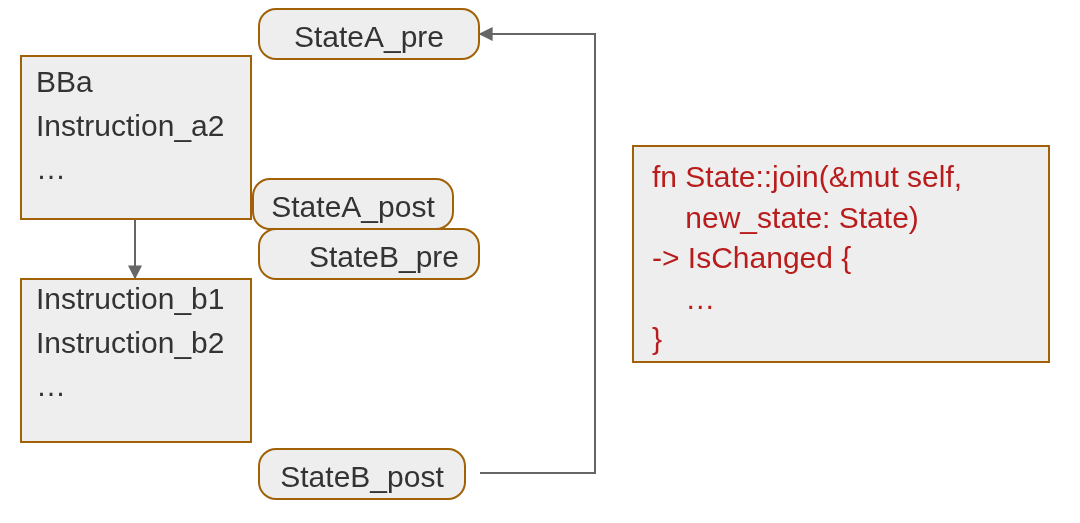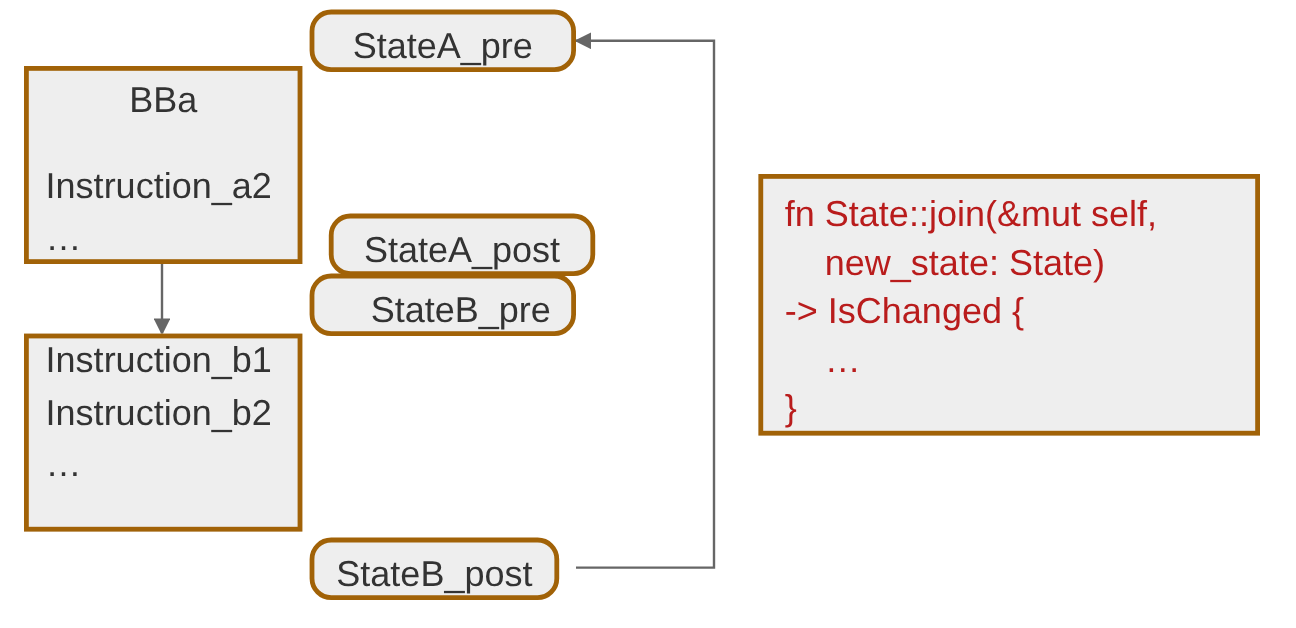--- a/index.html
+++ b/index.html
@@ -8,31 +8,31 @@
     width: 1080px;
     height: 523px;
     background: #ffffff;
     font-family: Arial, Helvetica, sans-serif;
     position: relative;
   }
   .node {
     position: absolute;
     box-sizing: border-box;
     background: #eeeeee;
-    border: 4px solid #a16207;
+    border: 2px solid #a16207;
   }
   .rect { border-radius: 0; }
   .round { border-radius: 18px; }
   .node-content {
     padding: 6px 14px 6px 14px;
     font-size: 30px;
     color: #333333;
     line-height: 1.25;
   }
-  .center { text-align: center; }
+  .center { }
   .left   { text-align: left; }
   .state-label {
     font-size: 30px;
     color: #333333;
     text-align: center;
     padding: 10px 0;
   }
   .code {
     font-size: 30px;
     color: #b91c1c;
@@ -61,25 +61,25 @@
 
   <path d="M 135 220 L 135 278" fill="none" stroke="#666666" stroke-width="2" marker-end="url(#arrow)"></path>
 </svg>
 
 <div class="node round" style="left:258px; top:8px; width:222px; height:52px;">
   <div class="state-label">StateA_pre</div>
 </div>
 
 <div class="node rect" style="left:20px; top:55px; width:232px; height:165px;">
   <div class="node-content center">BBa</div>
-  <div class="node-content left" style="padding-top:0;margin-top:28px;">Instruction_a2</div>
+  <div class="node-content left" style="padding-top:0;">Instruction_a2</div>
   <div class="node-content left" style="padding-top:0;">…</div>
 </div>
 
-<div class="node round" style="left:274px; top:178px; width:222px; height:52px;">
+<div class="node round" style="left:252px; top:178px; width:202px; height:52px;">
   <div class="state-label">StateA_post</div>
 </div>
 
 <div class="node round" style="left:258px; top:228px; width:222px; height:52px;padding-left:30px;">
   <div class="state-label">StateB_pre</div>
 </div>
 
 <div class="node rect" style="left:20px; top:278px; width:232px; height:165px;">
   <div class="node-content left" style="padding-top:0;">Instruction_b1</div>
   <div class="node-content left" style="padding-top:0;">Instruction_b2</div>

